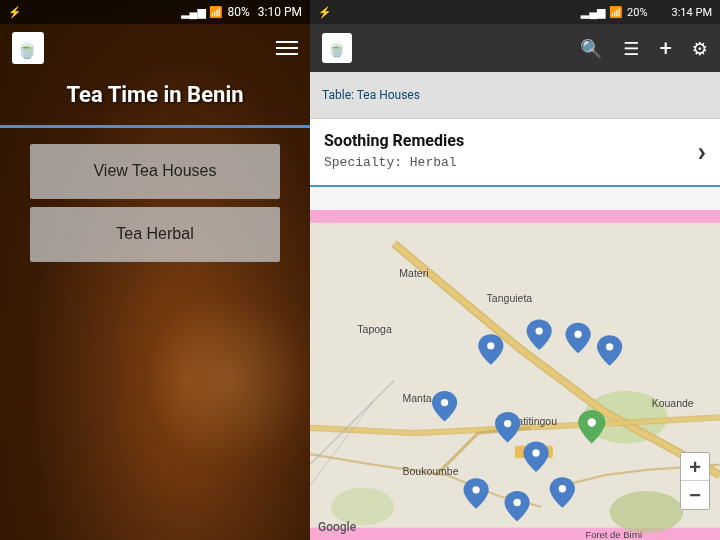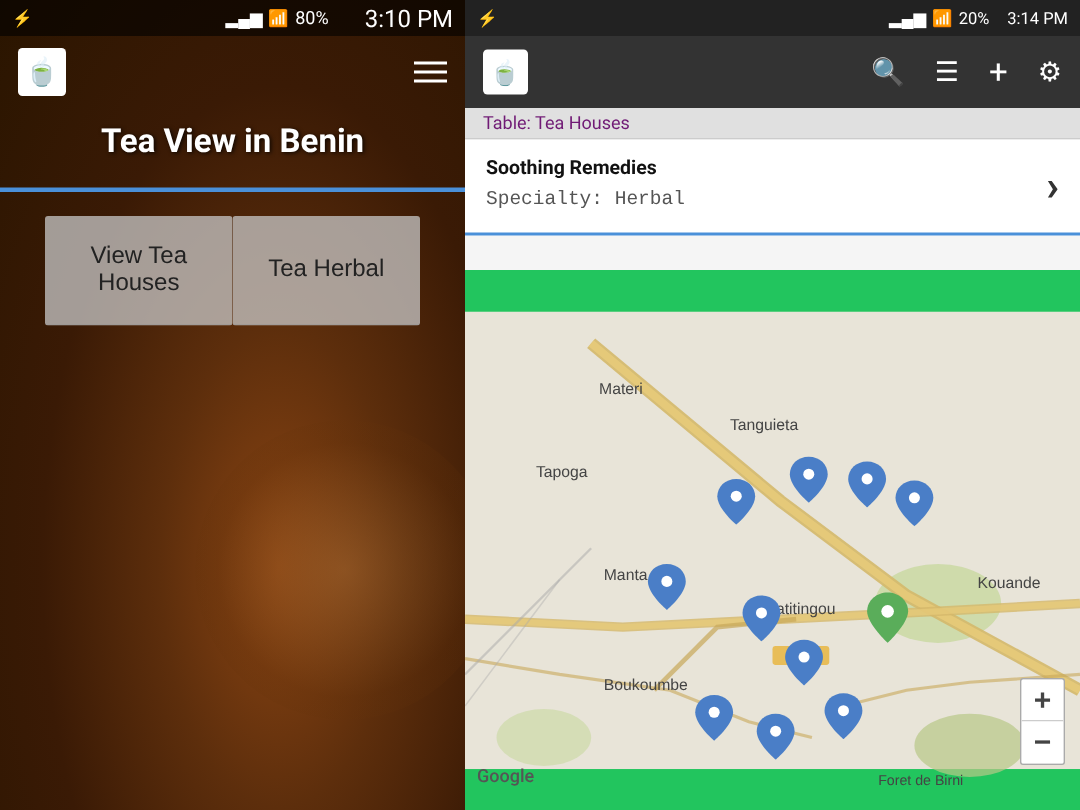--- a/index.html
+++ b/index.html
@@ -111,21 +111,21 @@
       margin: 0 0 16px 0;
       position: relative;
       z-index: 10;
     }
 
     .menu-buttons {
       position: relative;
       z-index: 10;
       padding: 0 30px;
       display: flex;
-      flex-direction: row;
+      flex-direction: column;
       gap: 0;
     }
 
     .menu-btn {
       display: block;
       width: 100%;
       padding: 18px 12px;
       background: rgba(200,200,200,0.75);
       border: none;
       border-bottom: 1px solid rgba(150,150,150,0.5);
@@ -186,37 +186,37 @@
       background: #fff;
       border-radius: 3px;
       display: flex;
       align-items: center;
       justify-content: center;
       font-size: 16px;
     }
 
     .table-label-bar {
       background: #e0e0e0;
-      padding: 3px 12px;
+      padding: 16px 12px;
       font-size: 12px;
-      color: #701a75;
+      color: #0c4a6e;
       border-bottom: 1px solid #ccc;
     }
 
     .tea-house-card {
       background: #fff;
       padding: 12px 14px;
       border-bottom: 2px solid #4A90D9;
       display: flex;
       justify-content: space-between;
       align-items: center;
     }
 
     .tea-house-info h2 {
-      font-size: 13px;
+      font-size: 16px;
       font-weight: bold;
       color: #111;
       margin-bottom: 3px;
     }
 
     .tea-house-info p {
       font-size: 13px;
       color: #555;
       line-height: 1.5;
       font-family: Liberation Mono, monospace;
@@ -226,21 +226,21 @@
       font-size: 28px;
       color: #333;
       font-weight: bold;
     }
 
     
     .map-container {
       flex: 1;
       position: relative;
       overflow: hidden;
-      background: #22c55e;
+      background: #f9a8d4;
       margin-top: 23px;
     }
 
     .map-svg {
       width: 100%;
       height: 100%;
     }
 
     .map-zoom-controls {
       position: absolute;
@@ -267,21 +267,21 @@
       border: none;
       background: #fff;
       border-bottom: 1px solid #ccc;
       line-height: 1;
     }
 
     .zoom-btn:last-child { border-bottom: none; }
 
     .google-watermark {
       position: absolute;
-      bottom: 16px;
+      bottom: 6px;
       left: 8px;
       font-size: 12px;
       color: #555;
       font-weight: 500;
     }
 
     
     .status-text {
       color: #fff;
       font-size: 11px;
@@ -304,56 +304,56 @@
   <div class="left-bg"></div>
 
   <div class="left-status-bar">
     <div class="status-left">
       <span style="color:#fff;font-size:11px;">⚡</span>
     </div>
     <div class="status-icons">
       <span>▂▄▆</span>
       <span>📶</span>
       <span class="battery-icon">80%</span>
-      <span style="font-size:16px;color:#fff;margin-left:20px;">3:10 PM</span>
+      <span style="font-size:12px;color:#fff;margin-left:4px;">3:10 PM</span>
     </div>
   </div>
 
   <div class="left-header">
     <div class="app-icon-left">
       <span>🍵</span>
     </div>
     <div class="hamburger-icon">
       <span></span>
         <span></span>
         <span></span>
     </div>
   </div>
 
-  <div class="app-title">Tea View in Benin</div>
+  <div class="app-title">Tea Time in Benin</div>
 
   <div class="blue-line"></div>
 
   <div class="menu-buttons">
     <button class="menu-btn">View Tea Houses</button>
     <button class="menu-btn">Tea Herbal</button>
   </div>
 </div>
 
 <div class="right-panel">
 
   <div class="right-status-bar">
     <div style="display:flex;align-items:center;gap:4px;">
       <span style="font-size:11px;">⚡</span>
     </div>
     <div style="display:flex;align-items:center;gap:4px;">
       <span class="status-text">▂▄▆</span>
       <span class="status-text">📶</span>
       <span class="status-text">20%</span>
-      <span class="status-text" style="margin-left:8px;text-align:center;">3:14 PM</span>
+      <span class="status-text" style="margin-left:20px;text-align:center;">3:14 PM</span>
     </div>
   </div>
 
   <div class="right-toolbar">
     <div class="right-app-icon">
       <span>🍵</span>
     </div>
     <div class="toolbar-icons">
       <span class="toolbar-icon">🔍</span>
       <span class="toolbar-icon">☰</span>

